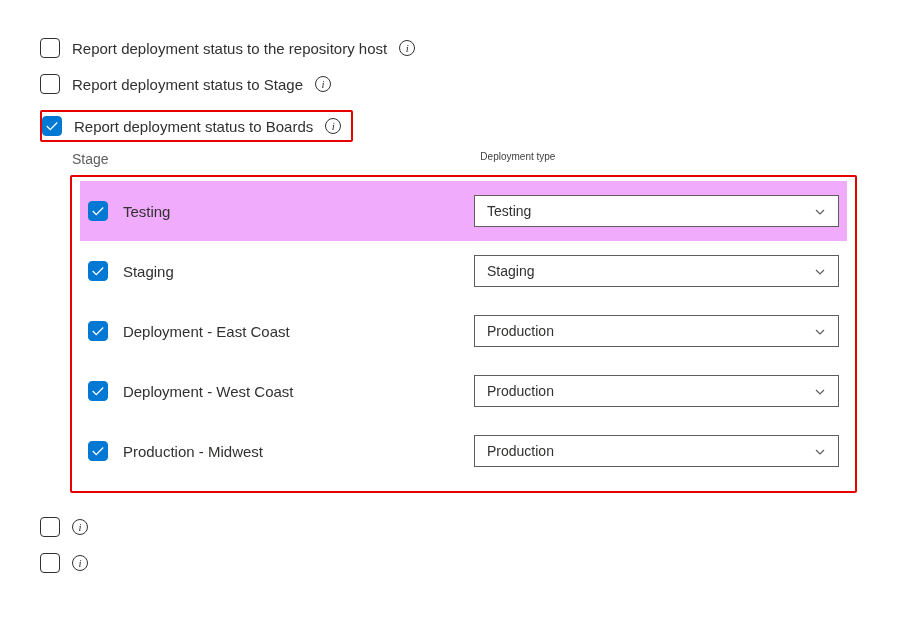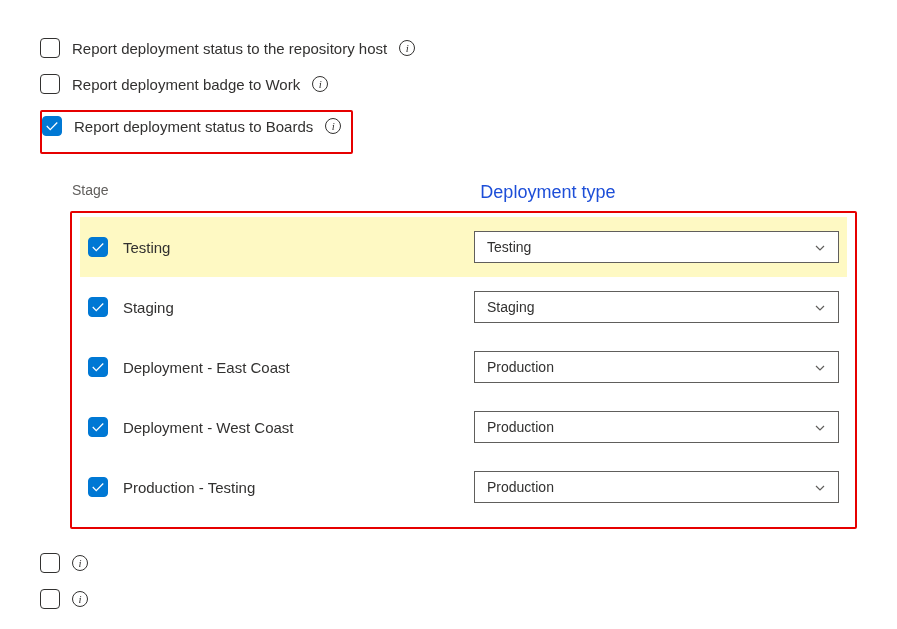--- a/index.html
+++ b/index.html
@@ -59,57 +59,57 @@
       justify-content: center;
       font-size: 11px;
       font-style: italic;
       font-family: Georgia, serif;
       color: #323130;
       cursor: pointer;
       flex-shrink: 0;
     }
     .highlight-box {
       border: 2.5px solid #e60000;
-      padding: 4px 10px 16px 0;
+      padding: 4px 10px 4px 0;
       display: inline-flex;
       align-items: center;
       gap: 12px;
       border-radius: 2px;
     }
     .table-container {
-      margin-top: 20px;
+      margin-top: 1px;
       margin-left: 30px;
     }
     .table-headers {
       display: flex;
       padding: 0 0 8px 0;
     }
     .th-stage {
       width: 414px;
       color: #605e5c;
       font-size: 14px;
       padding-left: 2px;
     }
     .th-type {
       width: 380px;
-      color: #1d4ed8;
-      font-size: 18px;
+      color: #404040;
+      font-size: 10px;
     }
     .table-highlight {
       border: 2.5px solid #e60000;
       border-radius: 2px;
       padding: 4px 8px 10px 8px;
     }
     .table-row {
       display: flex;
       align-items: center;
       padding: 14px 8px;
     }
     .table-row.alt {
-      background: #fef9c3;
+      background: #f0abfc;
     }
     .cell-checkbox {
       width: 36px;
       display: flex;
       align-items: center;
     }
     .cell-stage {
       width: 362px;
       font-size: 15px;
       color: #323130;
@@ -153,21 +153,21 @@
     
   </div>
   <span class="option-label">Report deployment status to the repository host</span>
   <span class="info-icon">i</span>
 </div>
 
 <div class="option-row">
   <div class="checkbox">
     
   </div>
-  <span class="option-label">Report deployment badge to Work</span>
+  <span class="option-label">Report deployment status to Stage</span>
   <span class="info-icon">i</span>
 </div>
 
 <div class="option-row" style="padding-left:0;">
   <div class="highlight-box">
     <div class="checkbox checked">
       <svg viewBox="0 0 16 16">
           <path d="M13.5 3.5L6 11 2.5 7.5l-1 1L6 13l8.5-8.5z"></path>
         </svg>
     </div>
@@ -260,21 +260,21 @@
     </div>
 
     <div class="table-row">
       <div class="cell-checkbox">
         <div class="checkbox checked">
           <svg viewBox="0 0 16 16">
               <path d="M13.5 3.5L6 11 2.5 7.5l-1 1L6 13l8.5-8.5z"></path>
             </svg>
         </div>
       </div>
-      <div class="cell-stage">Production - Testing</div>
+      <div class="cell-stage">Production - Midwest</div>
       <div class="cell-type">
         <div class="select-box">
           <span>Production</span>
           <span class="chevron"><svg viewBox="0 0 12 12">
                 <path d="M2 4l4 4 4-4"></path>
               </svg></span>
         </div>
       </div>
     </div>
 

